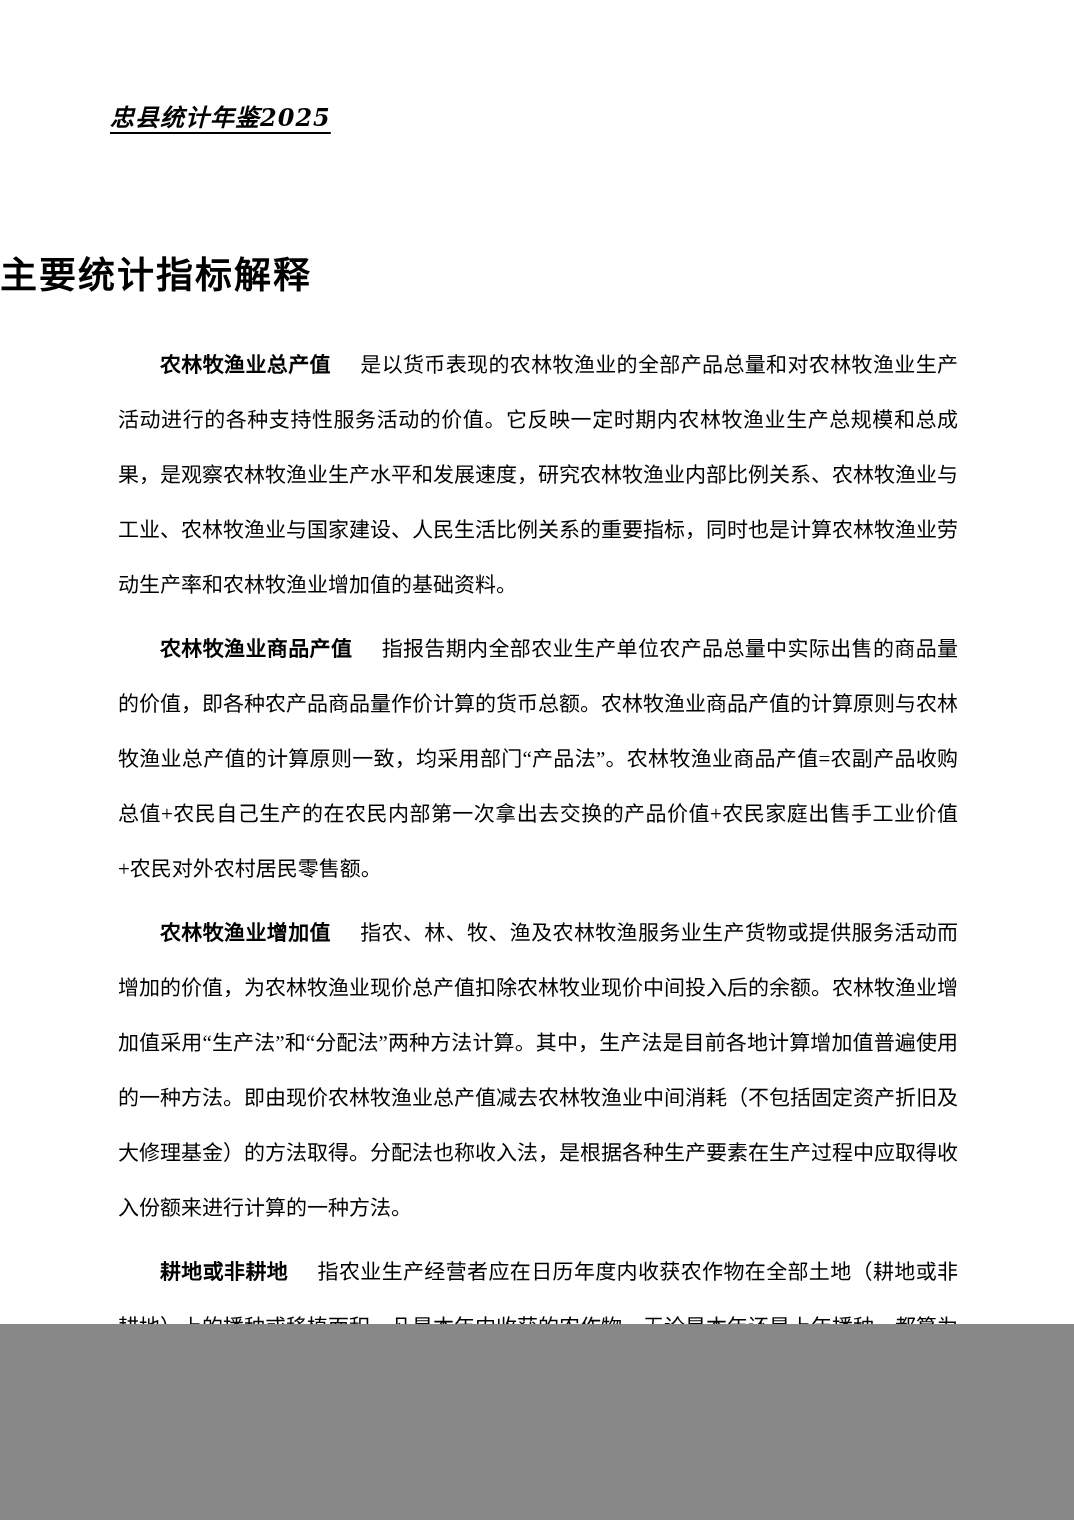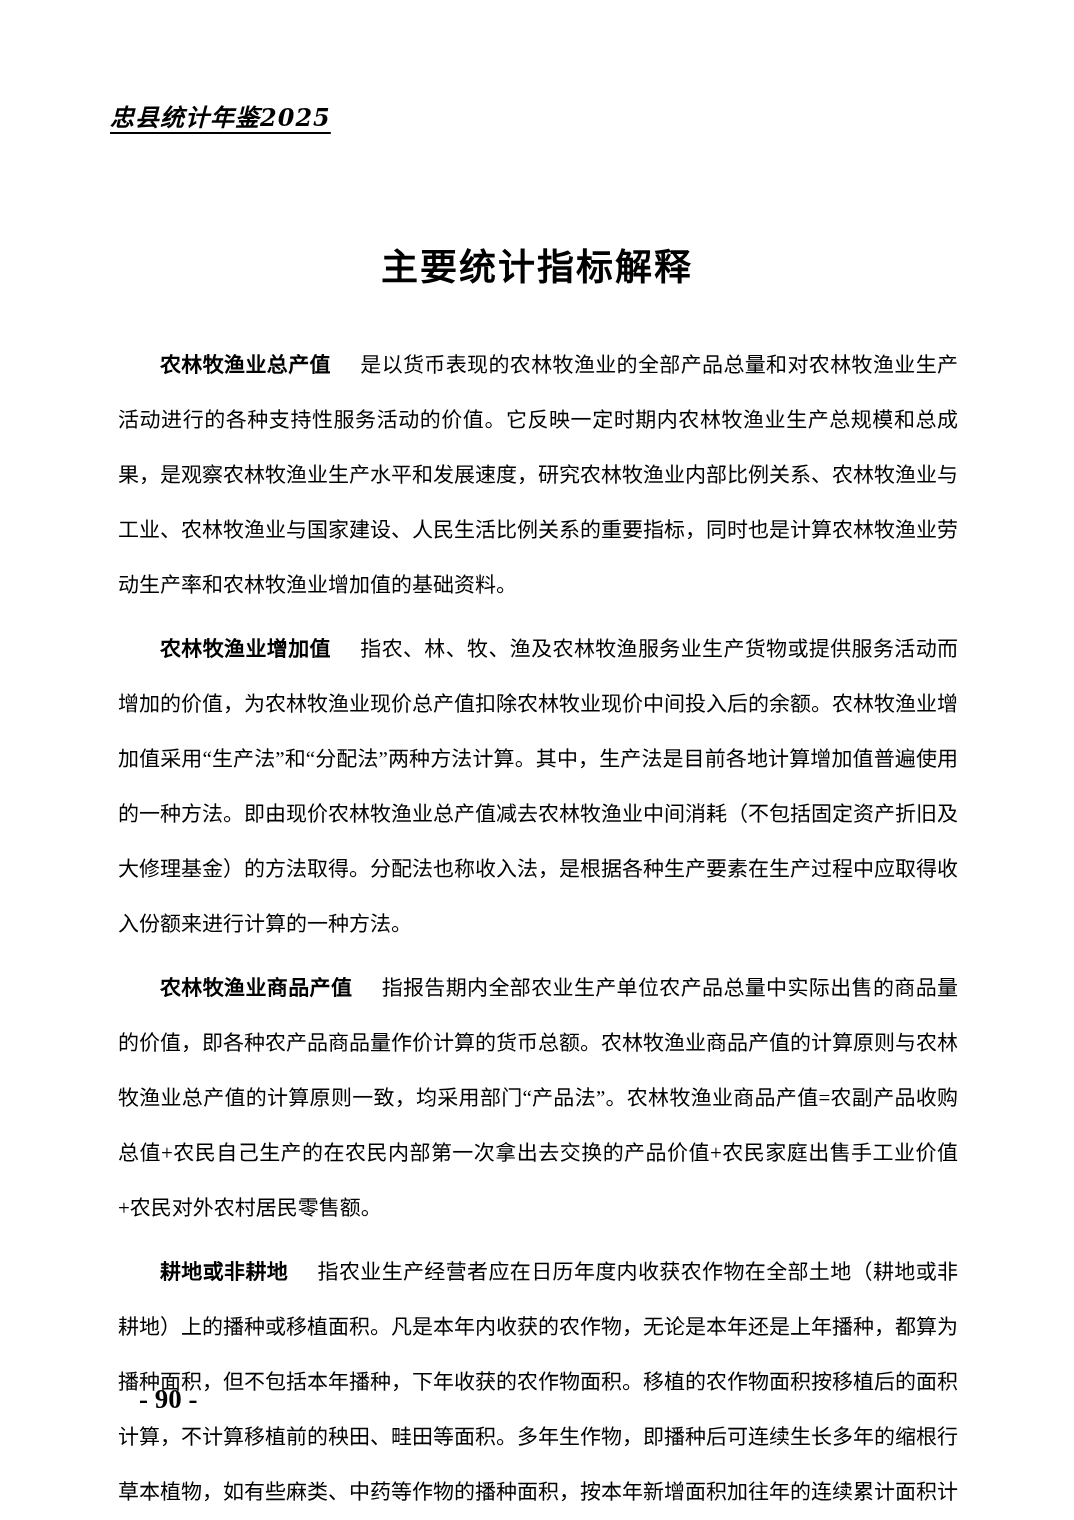--- a/index.html
+++ b/index.html
@@ -3,45 +3,45 @@
 <meta charset="utf-8">
 <style>
   html, body {
     margin: 0;
     padding: 0;
     background: #888;
   }
   .page {
     position: relative;
     width: 1074px;
-    height: 1520px;
+    height: 1324px;
     margin: 0 auto;
     background: #ffffff;
     overflow: hidden;
     font-family: "Liberation Serif", "DejaVu Serif", serif;
     color: #000000;
   }
   .yearbook-header {
     position: absolute;
     top: 98px;
     left: 110px;
     font-family: "DejaVu Serif", "Liberation Serif", serif;
     font-style: italic;
     font-weight: bold;
     font-size: 24px;
     letter-spacing: 1px;
     text-decoration: underline;
     text-underline-offset: 6px;
   }
   .page-title {
     position: absolute;
-    top: 212px;
+    top: 220px;
     left: 0;
     width: 100%;
-    text-align: center;
+    text-align: left;
     font-family: "Liberation Sans", "DejaVu Sans", sans-serif;
     font-weight: bold;
     font-size: 37px;
     letter-spacing: 2px;
   }
   .content {
     position: absolute;
     top: 329px;
     left: 110px;
     width: 856px;
@@ -79,25 +79,25 @@
 
   <h1 class="page-title">主要统计指标解释</h1>
 
   <div class="content">
 
     <p>
       <span class="term">农林牧渔业总产值</span><span>是以货币表现的农林牧渔业的全部产品总量和对农林牧渔业生产活动进行的各种支持性服务活动的价值。它反映一定时期内农林牧渔业生产总规模和总成果，是观察农林牧渔业生产水平和发展速度，研究农林牧渔业内部比例关系、农林牧渔业与工业、农林牧渔业与国家建设、人民生活比例关系的重要指标，同时也是计算农林牧渔业劳动生产率和农林牧渔业增加值的基础资料。</span>
     </p>
 
     <p>
-      <span class="term">农林牧渔业增加值</span><span>指农、林、牧、渔及农林牧渔服务业生产货物或提供服务活动而增加的价值，为农林牧渔业现价总产值扣除农林牧业现价中间投入后的余额。农林牧渔业增加值采用“生产法”和“分配法”两种方法计算。其中，生产法是目前各地计算增加值普遍使用的一种方法。即由现价农林牧渔业总产值减去农林牧渔业中间消耗（不包括固定资产折旧及大修理基金）的方法取得。分配法也称收入法，是根据各种生产要素在生产过程中应取得收入份额来进行计算的一种方法。</span>
+      <span class="term">农林牧渔业商品产值</span><span>指报告期内全部农业生产单位农产品总量中实际出售的商品量的价值，即各种农产品商品量作价计算的货币总额。农林牧渔业商品产值的计算原则与农林牧渔业总产值的计算原则一致，均采用部门“产品法”。农林牧渔业商品产值=农副产品收购总值+农民自己生产的在农民内部第一次拿出去交换的产品价值+农民家庭出售手工业价值+农民对外农村居民零售额。</span>
     </p>
 
     <p>
-      <span class="term">农林牧渔业商品产值</span><span>指报告期内全部农业生产单位农产品总量中实际出售的商品量的价值，即各种农产品商品量作价计算的货币总额。农林牧渔业商品产值的计算原则与农林牧渔业总产值的计算原则一致，均采用部门“产品法”。农林牧渔业商品产值=农副产品收购总值+农民自己生产的在农民内部第一次拿出去交换的产品价值+农民家庭出售手工业价值+农民对外农村居民零售额。</span>
+      <span class="term">农林牧渔业增加值</span><span>指农、林、牧、渔及农林牧渔服务业生产货物或提供服务活动而增加的价值，为农林牧渔业现价总产值扣除农林牧业现价中间投入后的余额。农林牧渔业增加值采用“生产法”和“分配法”两种方法计算。其中，生产法是目前各地计算增加值普遍使用的一种方法。即由现价农林牧渔业总产值减去农林牧渔业中间消耗（不包括固定资产折旧及大修理基金）的方法取得。分配法也称收入法，是根据各种生产要素在生产过程中应取得收入份额来进行计算的一种方法。</span>
     </p>
 
     <p>
       <span class="term">耕地或非耕地</span><span>指农业生产经营者应在日历年度内收获农作物在全部土地（耕地或非耕地）上的播种或移植面积。凡是本年内收获的农作物，无论是本年还是上年播种，都算为播种面积，但不包括本年播种，下年收获的农作物面积。移植的农作物面积按移植后的面积计算，不计算移植前的秧田、畦田等面积。多年生作物，即播种后可连续生长多年的缩根行草本植物，如有些麻类、中药等作物的播种面积，按本年新增面积加往年的连续累计面积计算。如果因为灾害等原因，应该收获却未能收获，也要按</span>
     </p>
 
   </div>
 
   <div class="page-number">- 90 -</div>
 

